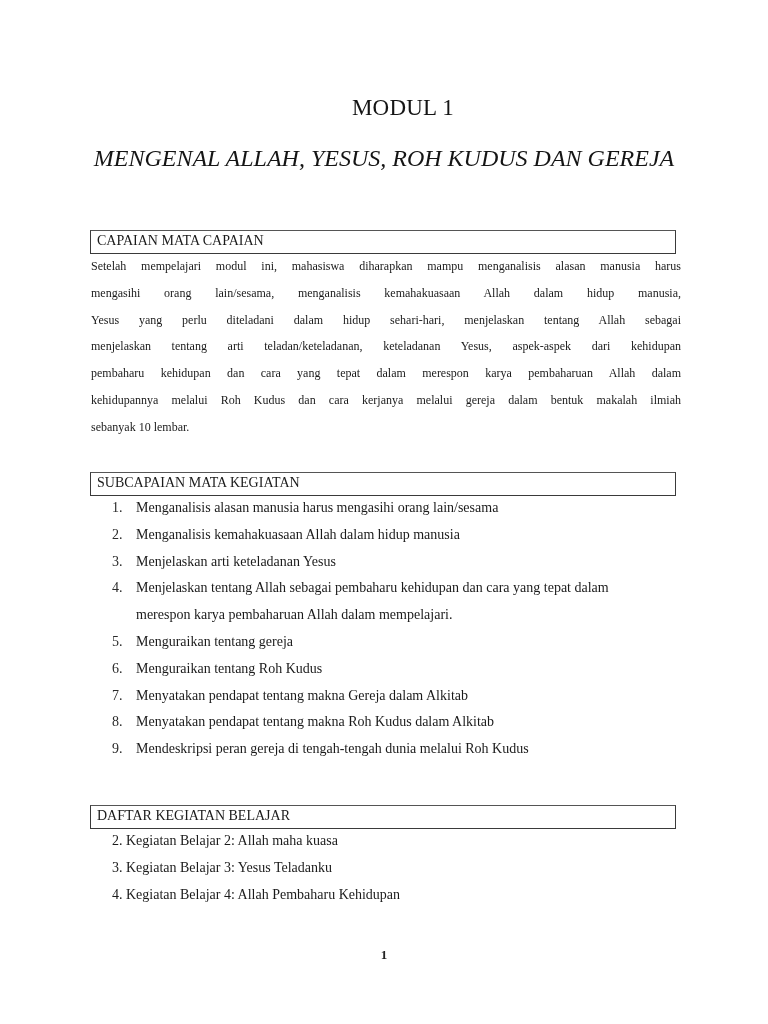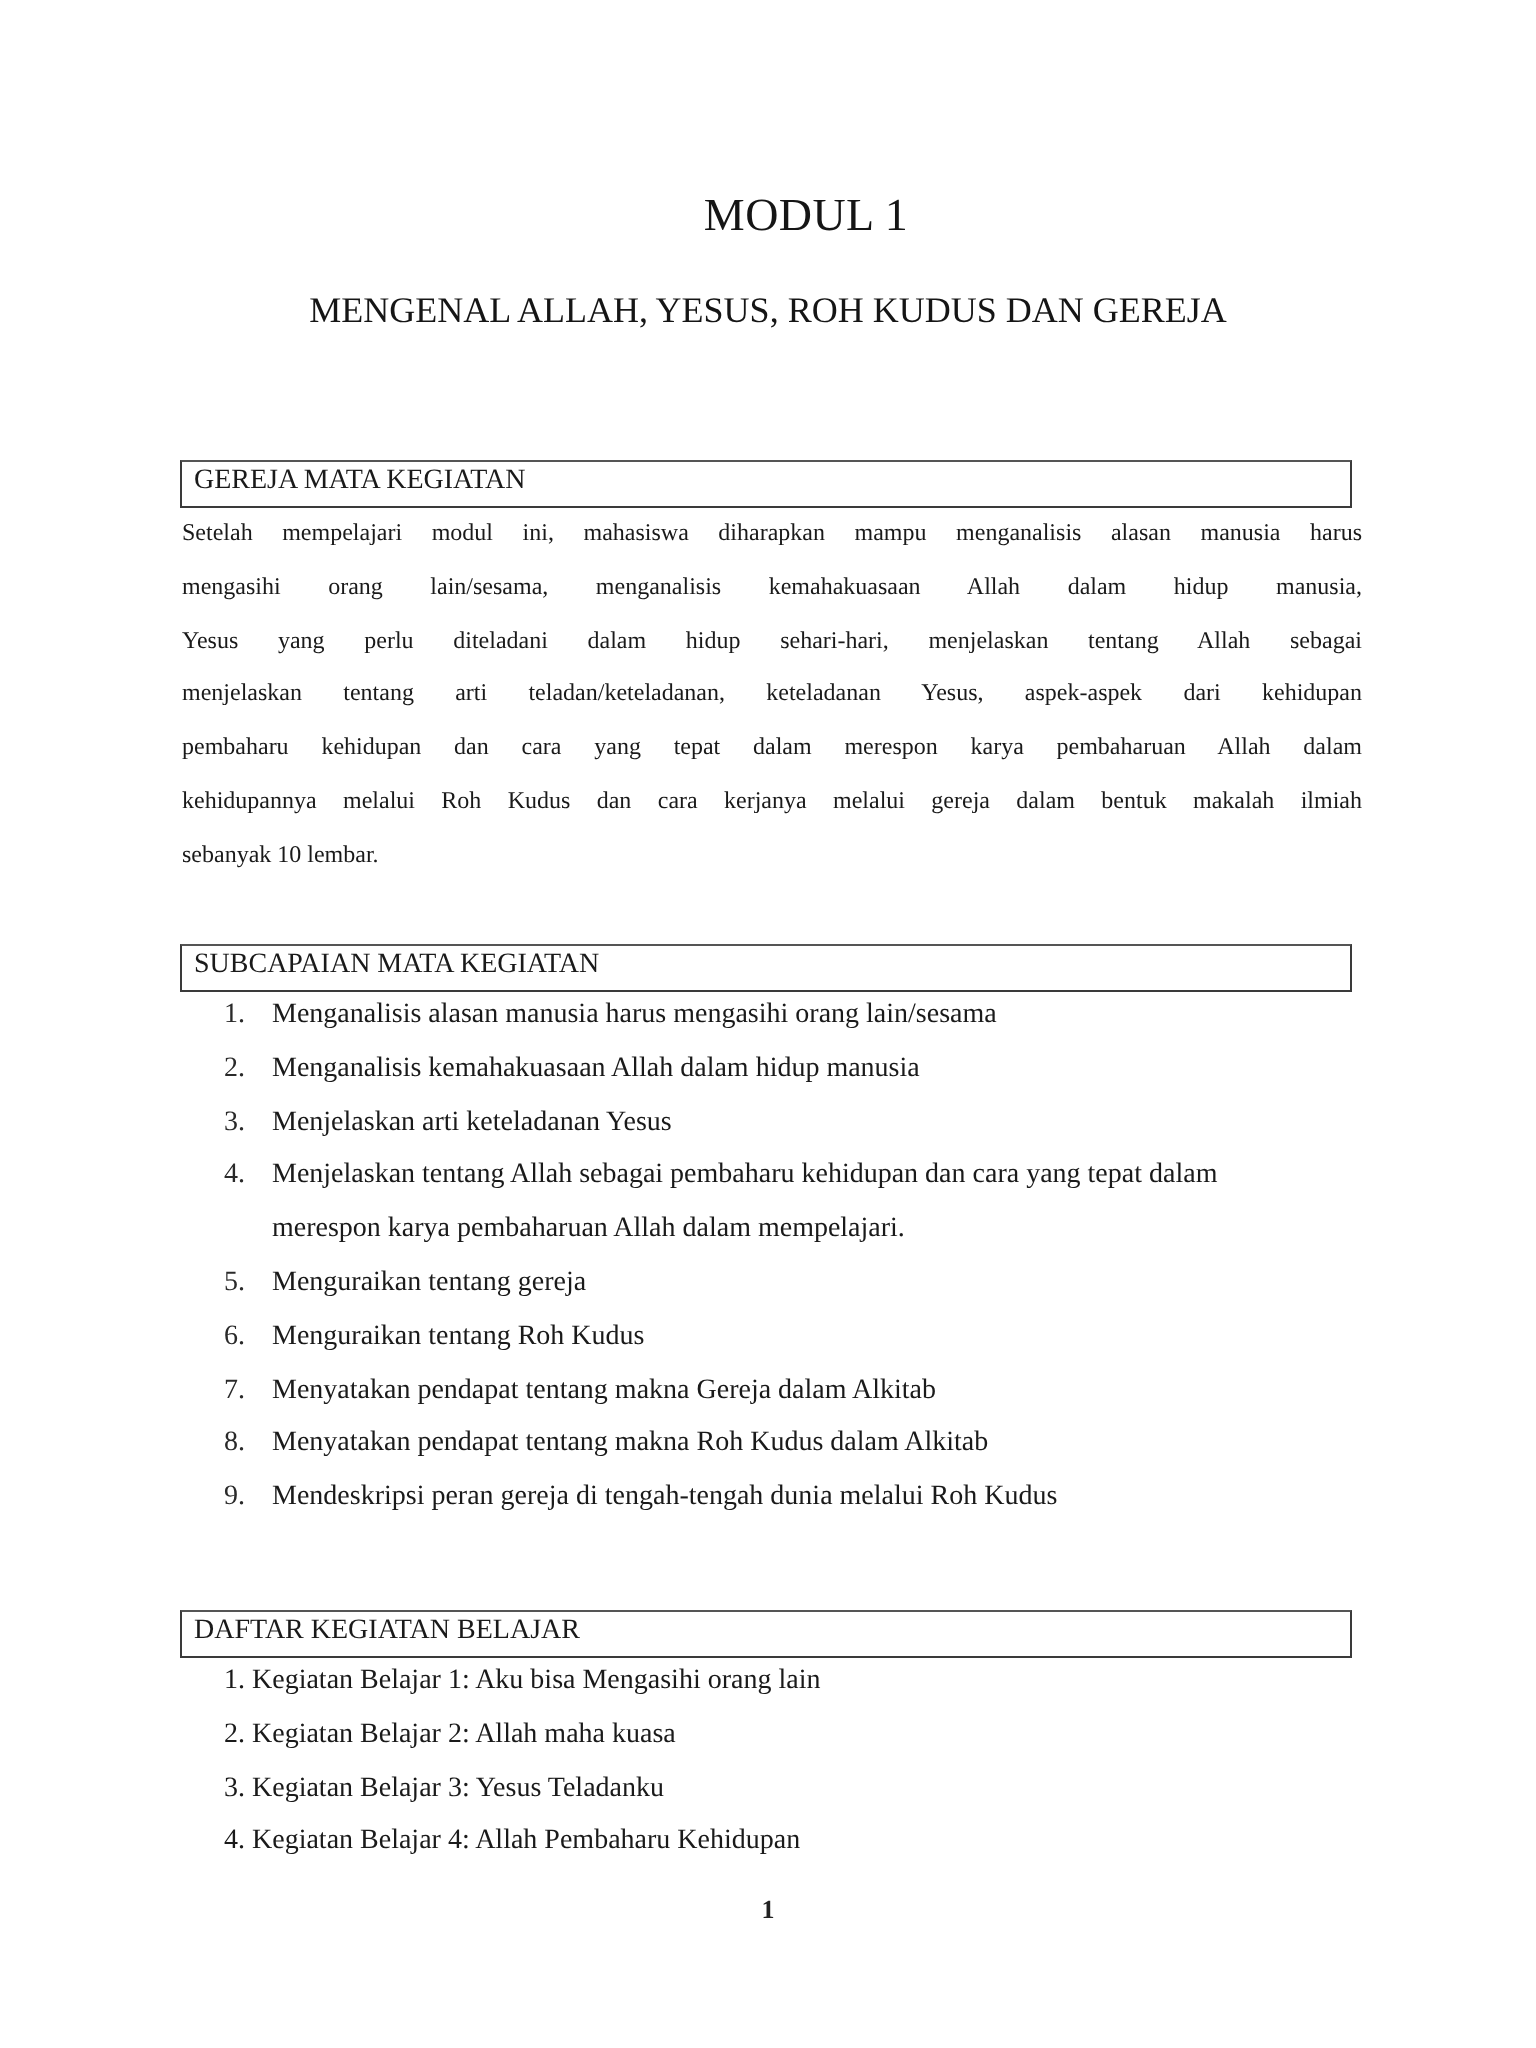--- a/index.html
+++ b/index.html
@@ -22,21 +22,21 @@
     }
     .title {
       position: absolute;
       left: 0; width: 768px;
       text-align: center;
       font-size: 23px;
       letter-spacing: 0.2px;
       color: #151515;
     }
     .title.t1 { top: 95px; padding-left: 19px; }
-    .title.t2 { top: 145px; font-size: 18px; letter-spacing: 0px; }
+    .title.t2 { top: 145px; font-size: 24px; letter-spacing: 0px; font-style: italic; }
 
     .box {
       position: absolute;
       left: 90px;
       width: 586px;
       height: 24px;
       border: 1.5px solid #3a3a3a;
       border-top-color: #555;
       box-sizing: border-box;
     }
@@ -110,21 +110,21 @@
   </style>
 </head>
 <body>
 
 <div class="page">
 
   <div class="title t1">MODUL 1</div>
   <div class="title t2">MENGENAL ALLAH, YESUS, ROH KUDUS DAN GEREJA</div>
 
   <div class="box box1">
-    <span class="box-label">GEREJA MATA KEGIATAN</span>
+    <span class="box-label">CAPAIAN MATA CAPAIAN</span>
   </div>
   <div class="para" style="top:253px;">
     <span class="line">Setelah mempelajari modul ini, mahasiswa diharapkan mampu menganalisis alasan manusia harus</span>
     <span class="line">mengasihi orang lain/sesama,  menganalisis kemahakuasaan  Allah  dalam  hidup  manusia,</span>
     <span class="line">Yesus  yang perlu  diteladani  dalam  hidup  sehari-hari,  menjelaskan  tentang Allah sebagai</span>
     <span class="line">menjelaskan  tentang  arti teladan/keteladanan, keteladanan  Yesus,  aspek-aspek  dari  kehidupan</span>
     <span class="line">pembaharu  kehidupan  dan  cara yang tepat  dalam  merespon  karya pembaharuan  Allah  dalam</span>
     <span class="line">kehidupannya melalui Roh Kudus dan cara kerjanya melalui gereja dalam bentuk makalah ilmiah</span>
     <span class="line last">sebanyak 10 lembar.</span>
   </div>
@@ -169,20 +169,19 @@
     <div class="item">
       <span class="num">9.</span>
       <span class="txt">Mendeskripsi peran gereja di tengah-tengah dunia melalui Roh Kudus</span>
     </div>
   </div>
 
   <div class="box box3">
     <span class="box-label">DAFTAR KEGIATAN BELAJAR</span>
   </div>
   <div class="klist" style="top:828px;">
-    <span class="item">1. Kegiatan Belajar 1: Aku bisa Mengasihi orang lain</span>
     <span class="item">2. Kegiatan Belajar 2: Allah maha kuasa</span>
     <span class="item">3. Kegiatan Belajar 3: Yesus Teladanku</span>
     <span class="item">4. Kegiatan Belajar 4: Allah Pembaharu Kehidupan</span>
   </div>
 
   <div class="page-number">1</div>
 </div>
 
 </body></html>

